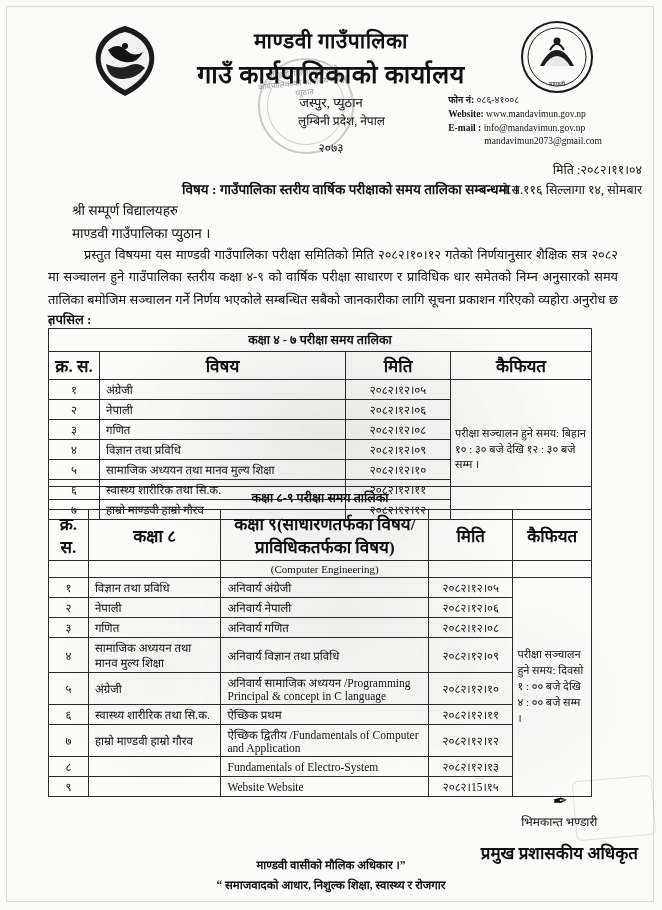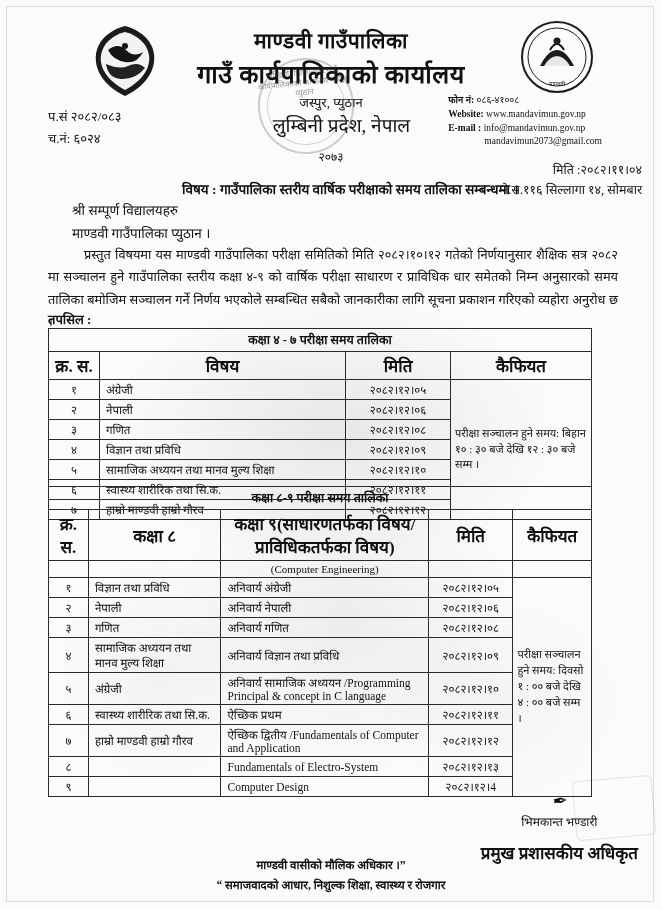--- a/index.html
+++ b/index.html
@@ -71,21 +71,21 @@
     font-size: 25px;
     font-weight: bold;
     letter-spacing: .5px;
     margin-top: 2px;
   }
   .org-line3 {
     font-size: 13px;
     margin-top: 3px;
   }
   .org-line4 {
-    font-size: 19px;
+    font-size: 12px;
     margin-top: 1px;
     margin-left: 21px;
   }
   .org-line5 {
     font-size: 12px;
     margin-top: 10px;
   }
   .contact {
     position: absolute;
     right: 60px;
@@ -308,27 +308,20 @@
       </div>
       <div>
         <span class="lbl">E-mail :</span>
         <span>info@mandavimun.gov.np</span>
       </div>
       <div style="padding-left:36px;">
         <span>mandavimun2073@gmail.com</span>
       </div>
     </div>
 
-    <div class="refs">
-      <div>प.सं २०८२/०८३</div>
-      <div>
-        <span>च.नं:</span>
-        <span>६०२४</span>
-      </div>
-    </div>
   </div>
 
   <div class="meta">
     <div>मिति :२०८२।११।०४</div>
     <div>ने.स.११६ सिल्लागा १४, सोमबार</div>
   </div>
 
   <div class="subject">विषय : गाउँपालिका स्तरीय वार्षिक  परीक्षाको समय तालिका सम्बन्धमा ।</div>
 
   <div class="addr">
@@ -455,22 +448,22 @@
       </tr>
       <tr>
         <td class="t2-sn">८</td>
         <td class="t2-c8 rowtxt"></td>
         <td class="t2-c9 rowtxt">Fundamentals of Electro-System</td>
         <td class="t2-date">२०८२।१२।१३</td>
       </tr>
       <tr>
         <td class="t2-sn">९</td>
         <td class="t2-c8 rowtxt"></td>
-        <td class="t2-c9 rowtxt">Computer Design</td>
-        <td class="t2-date">२०८२।१२।4</td>
+        <td class="t2-c9 rowtxt">Website Website</td>
+        <td class="t2-date">२०८२।15।१५</td>
       </tr>
     </tbody>
       </table>
   </div>
 
   <div class="stamp2"></div>
   <div class="sign-block">
     <span class="sign-scribble">✒</span>
     <div class="sign-name">भिमकान्त भण्डारी</div>
     <div class="sign-title">प्रमुख प्रशासकीय अधिकृत</div>

